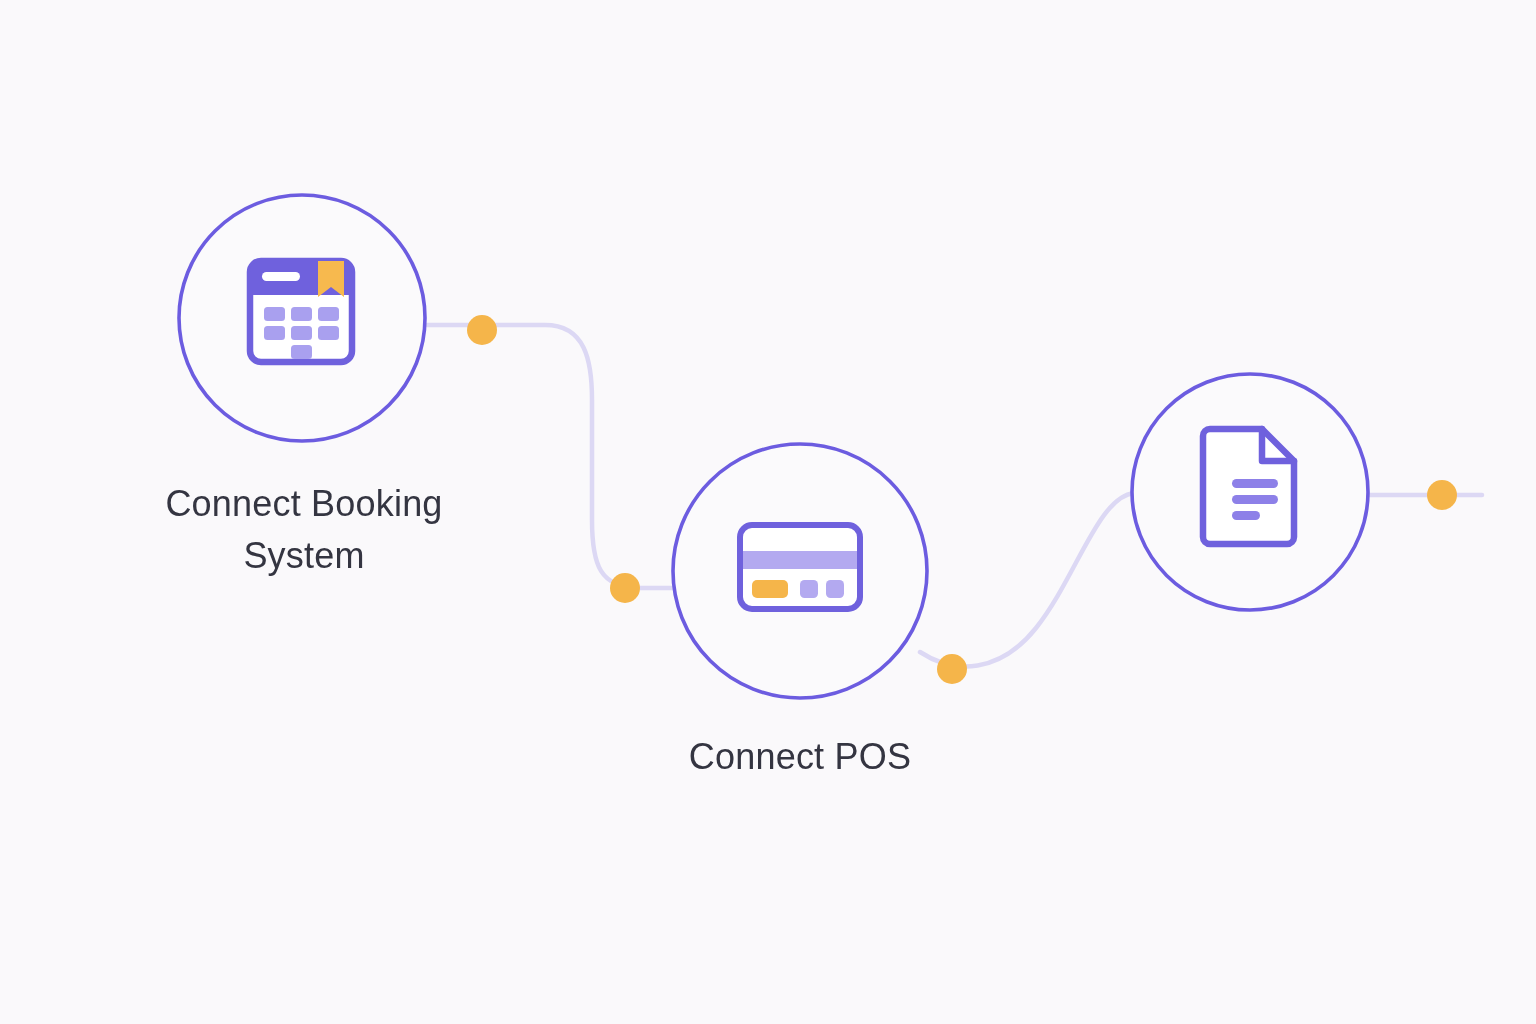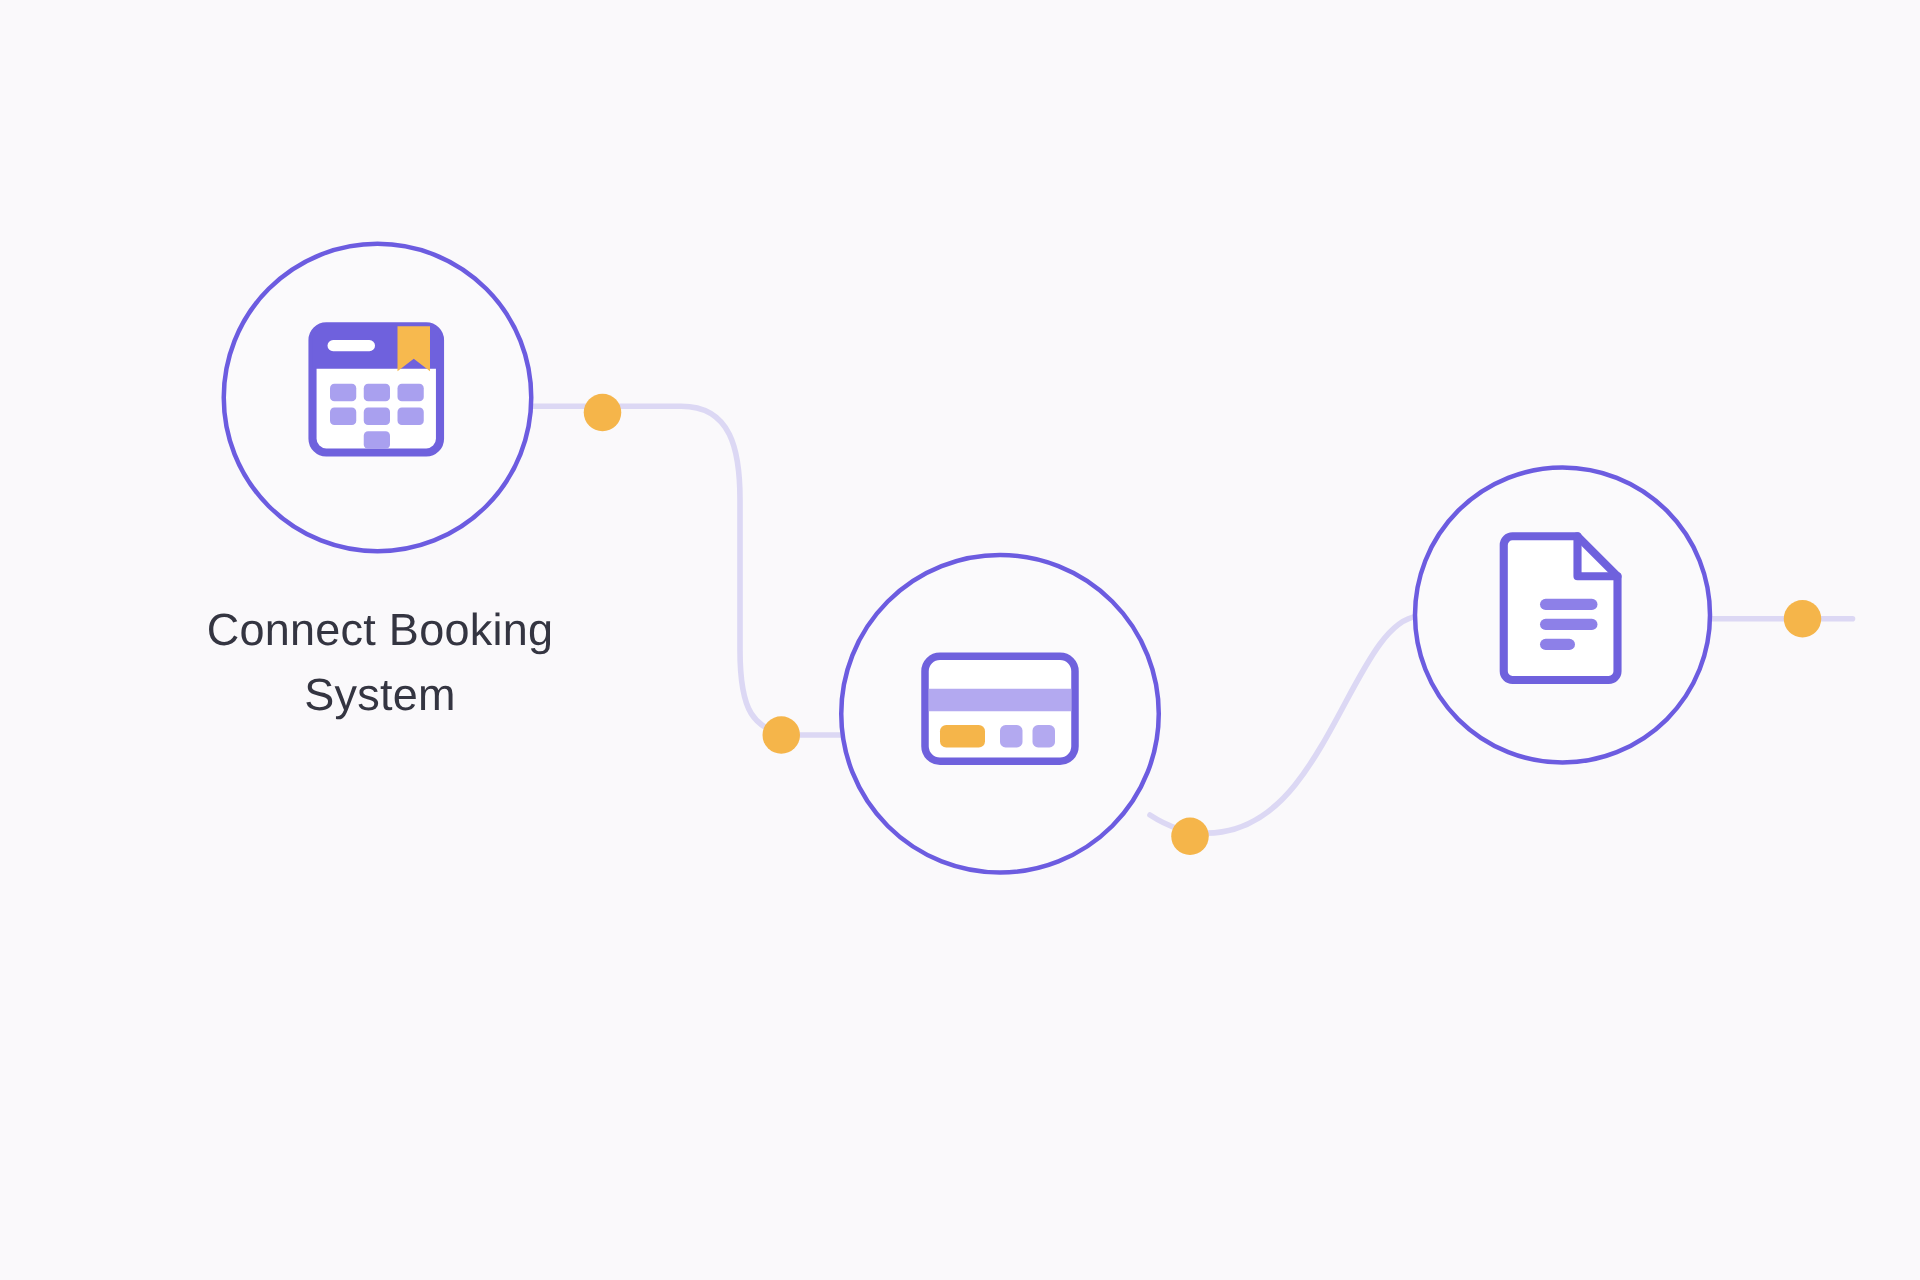--- a/index.html
+++ b/index.html
@@ -105,15 +105,16 @@
       <rect x="1232" y="479" width="46" height="9" rx="4.5" ry="4.5" fill="#8d80e8"></rect>
       <rect x="1232" y="495" width="46" height="9" rx="4.5" ry="4.5" fill="#8d80e8"></rect>
       <rect x="1232" y="511" width="28" height="9" rx="4.5" ry="4.5" fill="#8d80e8"></rect>
     </g>
 
   </svg>
 
   <div class="step-label" id="label-0">Connect Booking
 System</div>
 
+  <div class="step-label" id="label-1">Connect POS</div>
 
 
 </div>
 
 </body></html>

